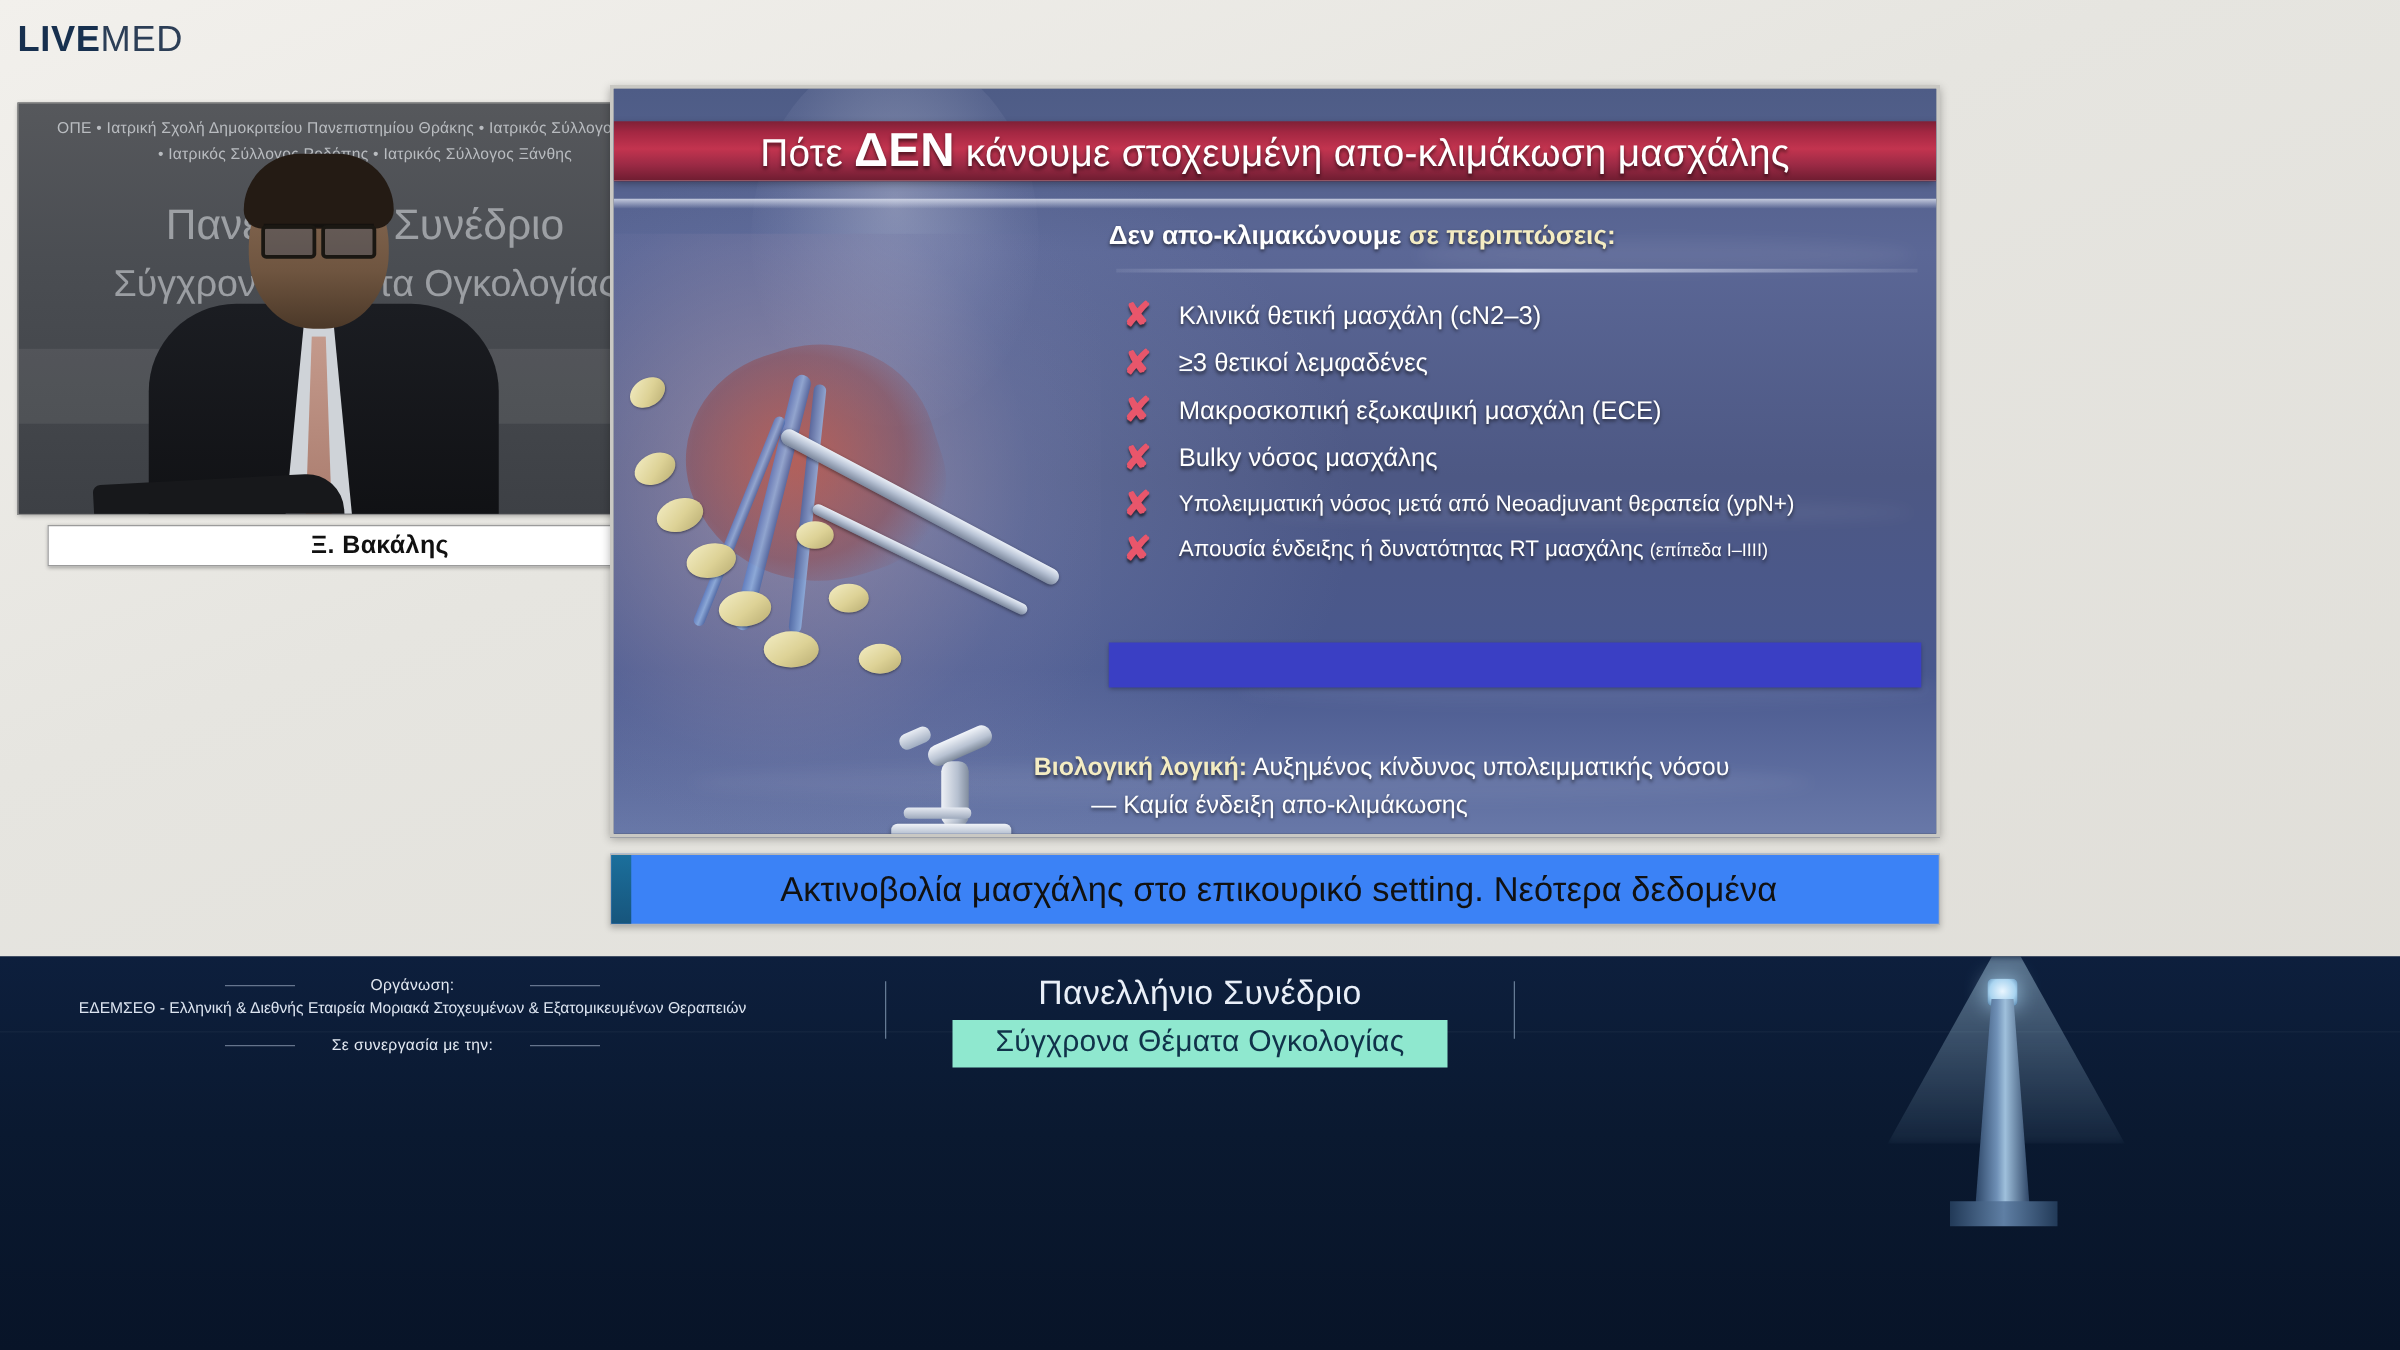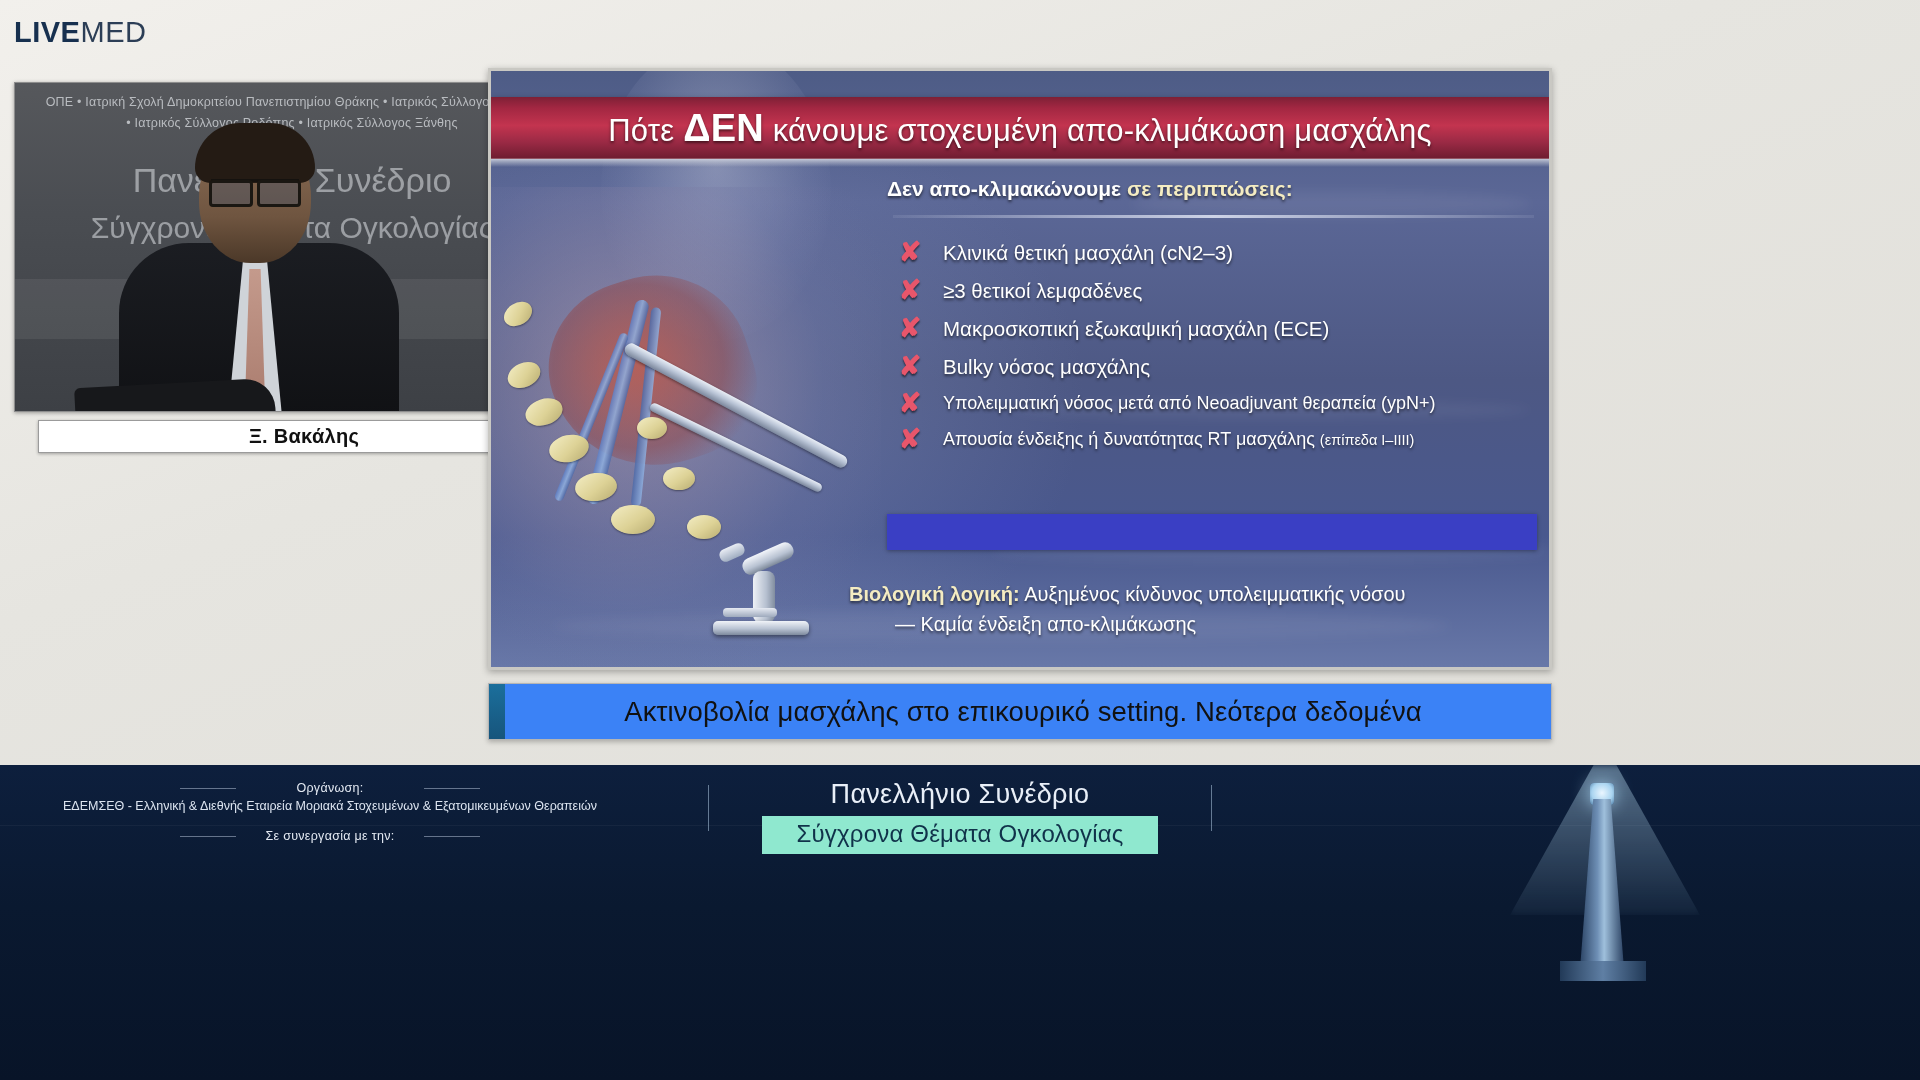--- a/index.html
+++ b/index.html
@@ -61,21 +61,21 @@
       radial-gradient(ellipse 55% 80% at 22% 55%, rgba(120,132,175,.55) 0%, rgba(60,70,115,0) 62%),
       linear-gradient(180deg,#4e5c86 0%,#5b6796 22%,#4d5884 52%,#49588e 78%,#6878a8 100%);
   }
   
   .streak { position:absolute; background:rgba(255,255,255,.06); border-radius:50%; filter:blur(6px); }
   .neck-smoke { position:absolute; left:110px; top:-30px; width:230px; height:300px; border-radius:50%;
     background:radial-gradient(ellipse at 50% 40%, rgba(235,235,245,.30) 0%, rgba(180,185,215,.10) 55%, rgba(0,0,0,0) 75%); }
 
   
   #slide-title-bar {
-    position:absolute; left:0; top:26px; width:100%; height:62px;
+    position:absolute; left:0; top:26px; width:100%; height:48px;
     background:linear-gradient(180deg,#7e2036 0%,#a32742 18%,#c3344f 46%,#9c2a45 72%,#6d1c30 100%);
     box-shadow:0 -1px 0 rgba(255,255,255,.25) inset, 0 2px 6px rgba(0,0,0,.35);
     display:flex; align-items:center; justify-content:center;
   }
   #slide-title {
     color:#fff; font-size:31px; white-space:nowrap; letter-spacing:.2px;
     text-shadow:0 2px 3px rgba(0,0,0,.55);
   }
   #slide-title b { font-size:38px; font-weight:bold; }
   .title-glow { position:absolute; left:0; top:88px; width:100%; height:8px;
@@ -107,21 +107,21 @@
   .xmark { width:30px; font-size:27px; font-weight:bold; color:#e8566b; text-align:center;
     text-shadow:0 2px 2px rgba(0,0,0,.55); line-height:1; }
   .btext { color:#ffffff; font-size:20.5px; text-shadow:0 2px 3px rgba(0,0,0,.6); }
   .btext.sm { font-size:18px; }
   .btext .tiny { font-size:14.5px; }
 
   #blue-box { position:absolute; left:396px; top:443px; width:650px; height:36px;
     background:#3a3fc4; box-shadow:0 1px 4px rgba(0,0,0,.35); }
 
   
-  #conclusion { position:absolute; left:210px; top:468px; width:854px; height:100px; display:flex; align-items:flex-end; gap:28px; }
+  #conclusion { position:absolute; left:210px; top:508px; width:854px; height:100px; display:flex; align-items:center; gap:6px; }
   #microscope { width:120px; height:95px; position:relative; flex:none; }
   .ms-base { position:absolute; left:12px; bottom:4px; width:96px; height:14px; border-radius:5px;
     background:linear-gradient(180deg,#f0f3f8 0%,#b9c3d3 55%,#7e8a9d 100%); box-shadow:0 2px 4px rgba(0,0,0,.45); }
   .ms-arm { position:absolute; left:52px; bottom:16px; width:22px; height:52px; border-radius:8px;
     background:linear-gradient(90deg,#eef1f6 0%,#b6c0d0 60%,#818d9f 100%); }
   .ms-tube { position:absolute; left:40px; top:6px; width:54px; height:17px; border-radius:8px; transform:rotate(-24deg);
     background:linear-gradient(180deg,#f2f5fa 0%,#b8c2d2 60%,#7c8899 100%); }
   .ms-eye { position:absolute; left:18px; top:2px; width:26px; height:13px; border-radius:6px; transform:rotate(-24deg);
     background:linear-gradient(180deg,#e9edf4 0%,#9facc0 100%); }
   .ms-stage { position:absolute; left:22px; bottom:22px; width:54px; height:9px; border-radius:4px;

